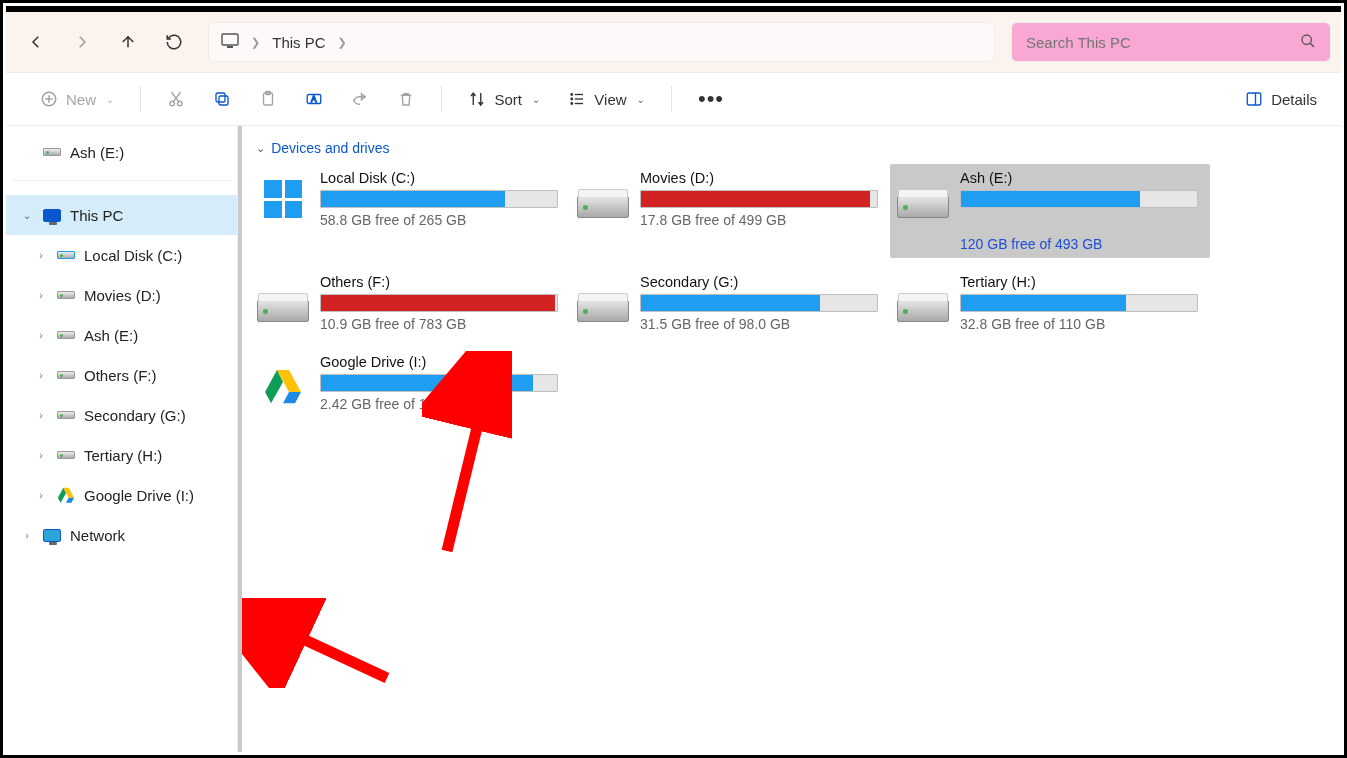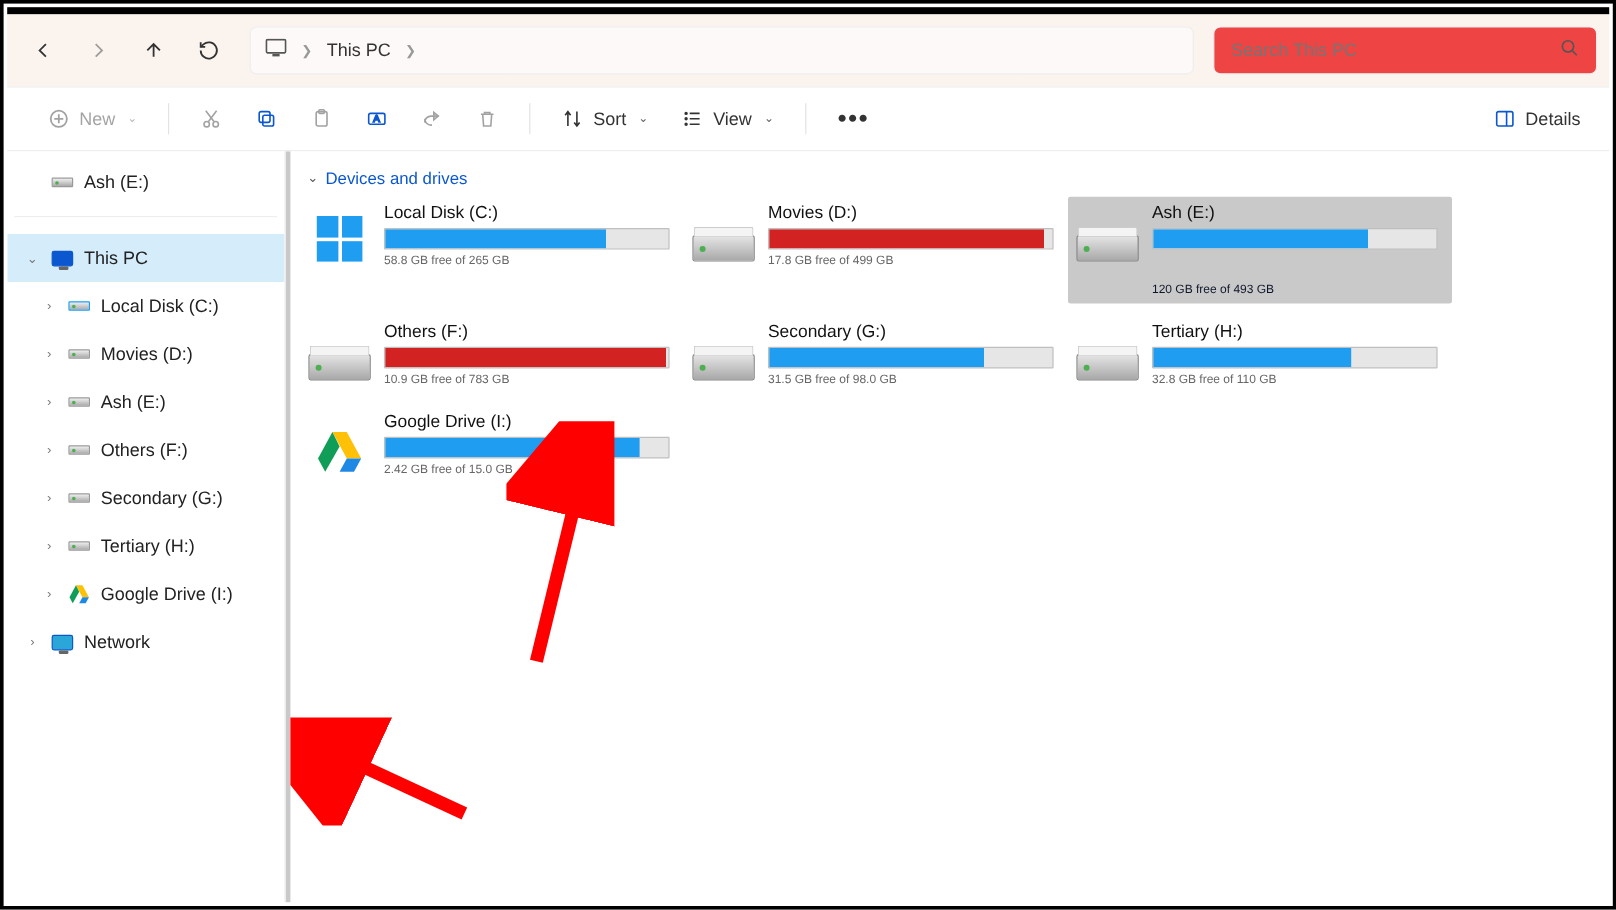--- a/index.html
+++ b/index.html
@@ -7,21 +7,21 @@
   .outer { position: absolute; top: 3px; left: 3px; right: 3px; bottom: 3px; background: #fff; display: flex; flex-direction: column; }
   .tabbar-shadow { height: 6px; background: #000; }
 
   
   .addr { height: 60px; background: #faf3ee; display: flex; align-items: center; padding: 0 10px; gap: 6px; }
   .nav-btn { width: 40px; height: 40px; display: flex; align-items: center; justify-content: center; border-radius: 4px; color: #666; cursor: default;}
   .nav-btn svg { width: 18px; height: 18px; }
   .nav-btn.disabled { opacity: .45; }
   .addr-box { flex: 1; height: 40px; background: #fcf9f8; border: 1px solid #eee; border-radius: 6px; margin-left: 8px; display: flex; align-items: center; padding: 0 12px; gap: 12px; color: #333; font-size: 15px; }
   .addr-box .chev { color: #999; font-size: 11px;}
-  .search-box { width: 320px; height: 40px; background: #ef4444; border: 1px solid #eee; border-radius: 6px; margin-left: 10px; display: flex; align-items: center; padding: 0 14px; color: #777; font-size: 15px; position: relative; }
+  .search-box { width: 320px; height: 40px; background: #f9a8d4; border: 1px solid #eee; border-radius: 6px; margin-left: 10px; display: flex; align-items: center; padding: 0 14px; color: #777; font-size: 15px; position: relative; }
   .search-box input { border: none; outline: none; background: transparent; width: 100%; font-size: 15px; color: #333;}
   .search-box .mag { position: absolute; right: 14px; }
 
   
   .toolbar { height: 54px; border-top: 1px solid #eee; border-bottom: 1px solid #eee; display: flex; align-items: center; padding: 0 14px 0 24px; gap: 8px; font-size: 15px; color: #333;}
   .tbtn { display: flex; align-items: center; gap: 8px; padding: 6px 10px; border-radius: 4px; color: #333;}
   .tbtn.dis { opacity: .45; }
   .tbtn svg { width: 18px; height: 18px; }
   .sep { width: 1px; height: 26px; background: #e3e3e3; margin: 0 8px;}
   .toolbar-spacer { flex: 1; }
@@ -45,22 +45,22 @@
   .drive { display: flex; align-items: flex-start; gap: 10px; padding: 6px 8px 6px 6px; border-radius: 2px;}
   .drive.selected { background: #c9c9c9; }
   .drive .dicon { width: 54px; height: 44px; display:flex; align-items:flex-end; justify-content:center; margin-top:4px;}
   .drive-meta { flex: 1; }
   .drive-name { font-size: 14.5px; color: #111; margin-bottom: 4px;}
   .drive.selected .drive-name { color: #111; }
   .bar { width: 238px; height: 18px; background: #e6e6e6; border: 1px solid #bfbfbf; border-radius:1px; margin-bottom: 4px; overflow: hidden;}
   .bar .fill { height: 100%; }
   .fill.blue { background: #1e9df1; }
   .fill.red { background: #d22222; }
-  .drive-free { font-size: 10px; color: #666; }
-  .drive.selected .drive-free { color: #0f172a; margin-top: 28px; }
+  .drive-free { font-size: 14px; color: #666; }
+  .drive.selected .drive-free { color: #1d4ed8; margin-top: 28px; }
 
   
   .folder-ic { width: 18px; height: 14px; background: #f3c94b; border-radius: 2px; position: relative;}
   .folder-ic::before { content:''; position:absolute; top:-3px; left:0; width:8px; height:3px; background:#f3c94b; border-radius:2px 2px 0 0;}
   .hdd-ic { width: 18px; height: 8px; background: linear-gradient(#eee,#aaa); border-radius:1px; border:1px solid #999; position: relative;}
   .hdd-ic::after{content:'';position:absolute;left:2px;top:2px;width:3px;height:3px;background:#4caf50;border-radius:50%;}
   .monitor-ic { width: 18px; height: 13px; background:#0b57d0; border:1px solid #0b57d0; border-radius:2px; position:relative;}
   .monitor-ic::after{content:'';position:absolute;bottom:-4px;left:5px;width:8px;height:3px;background:#666;border-radius:1px;}
 
   

